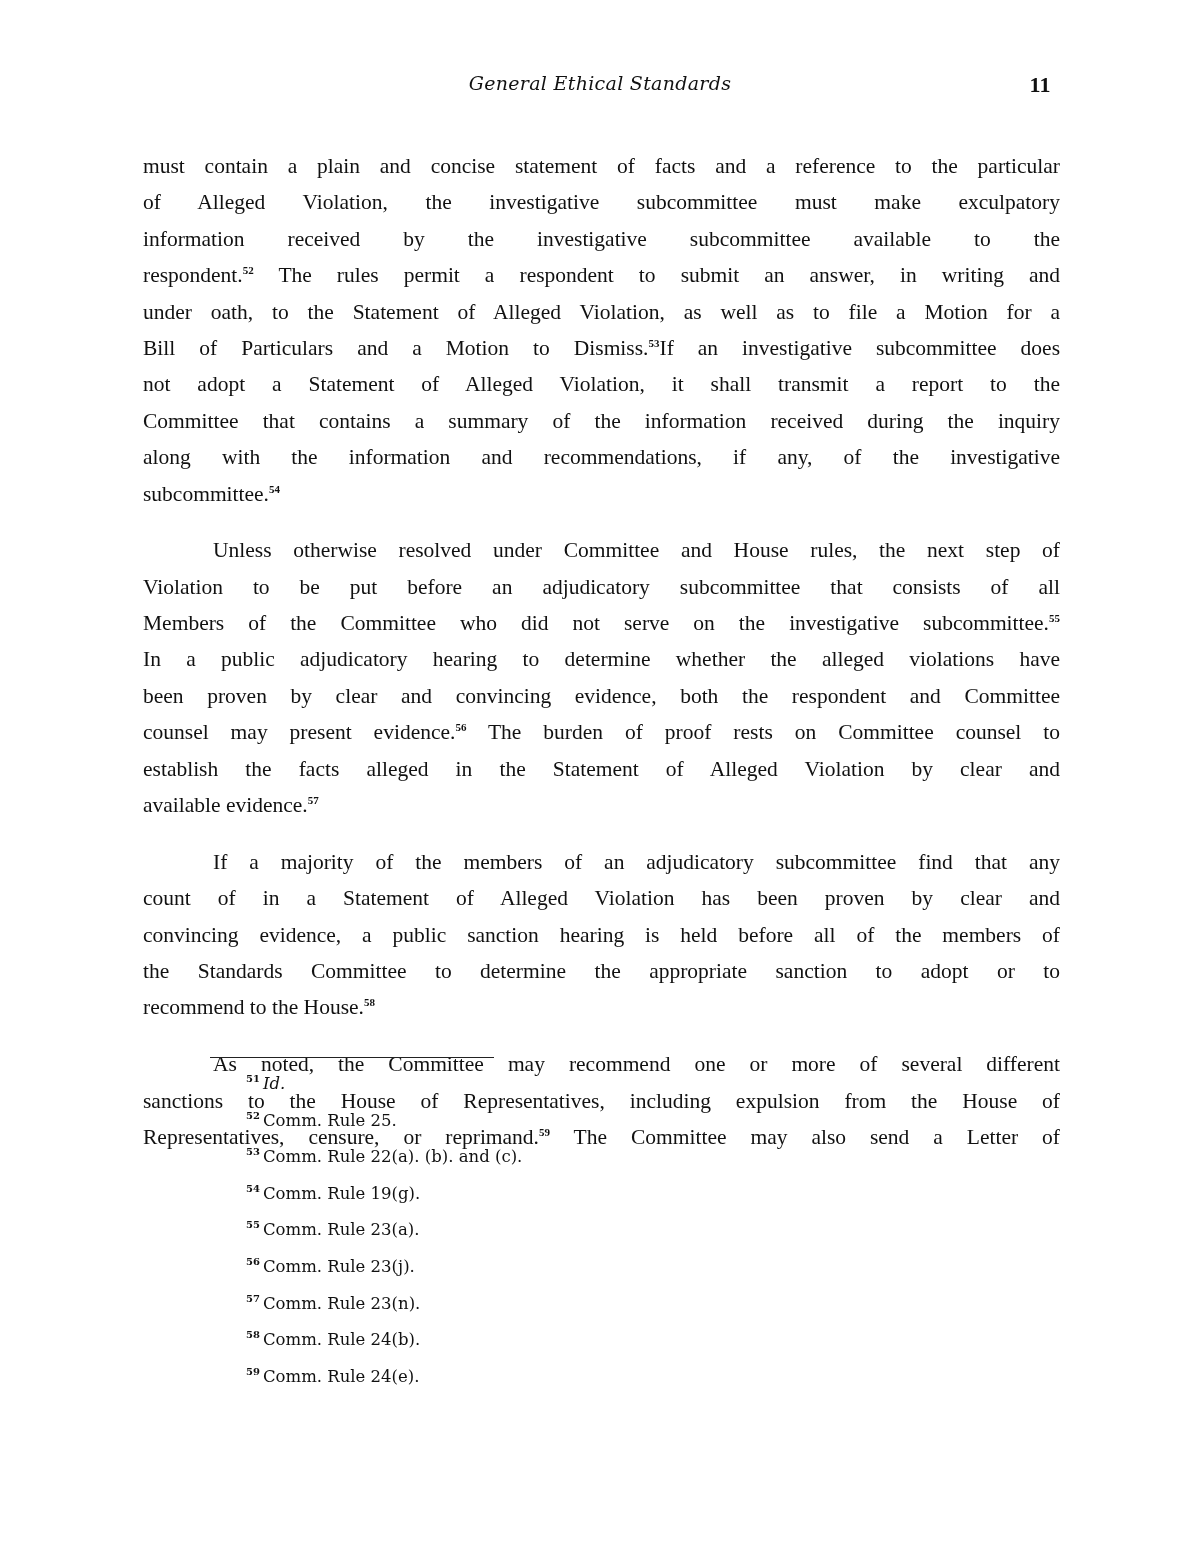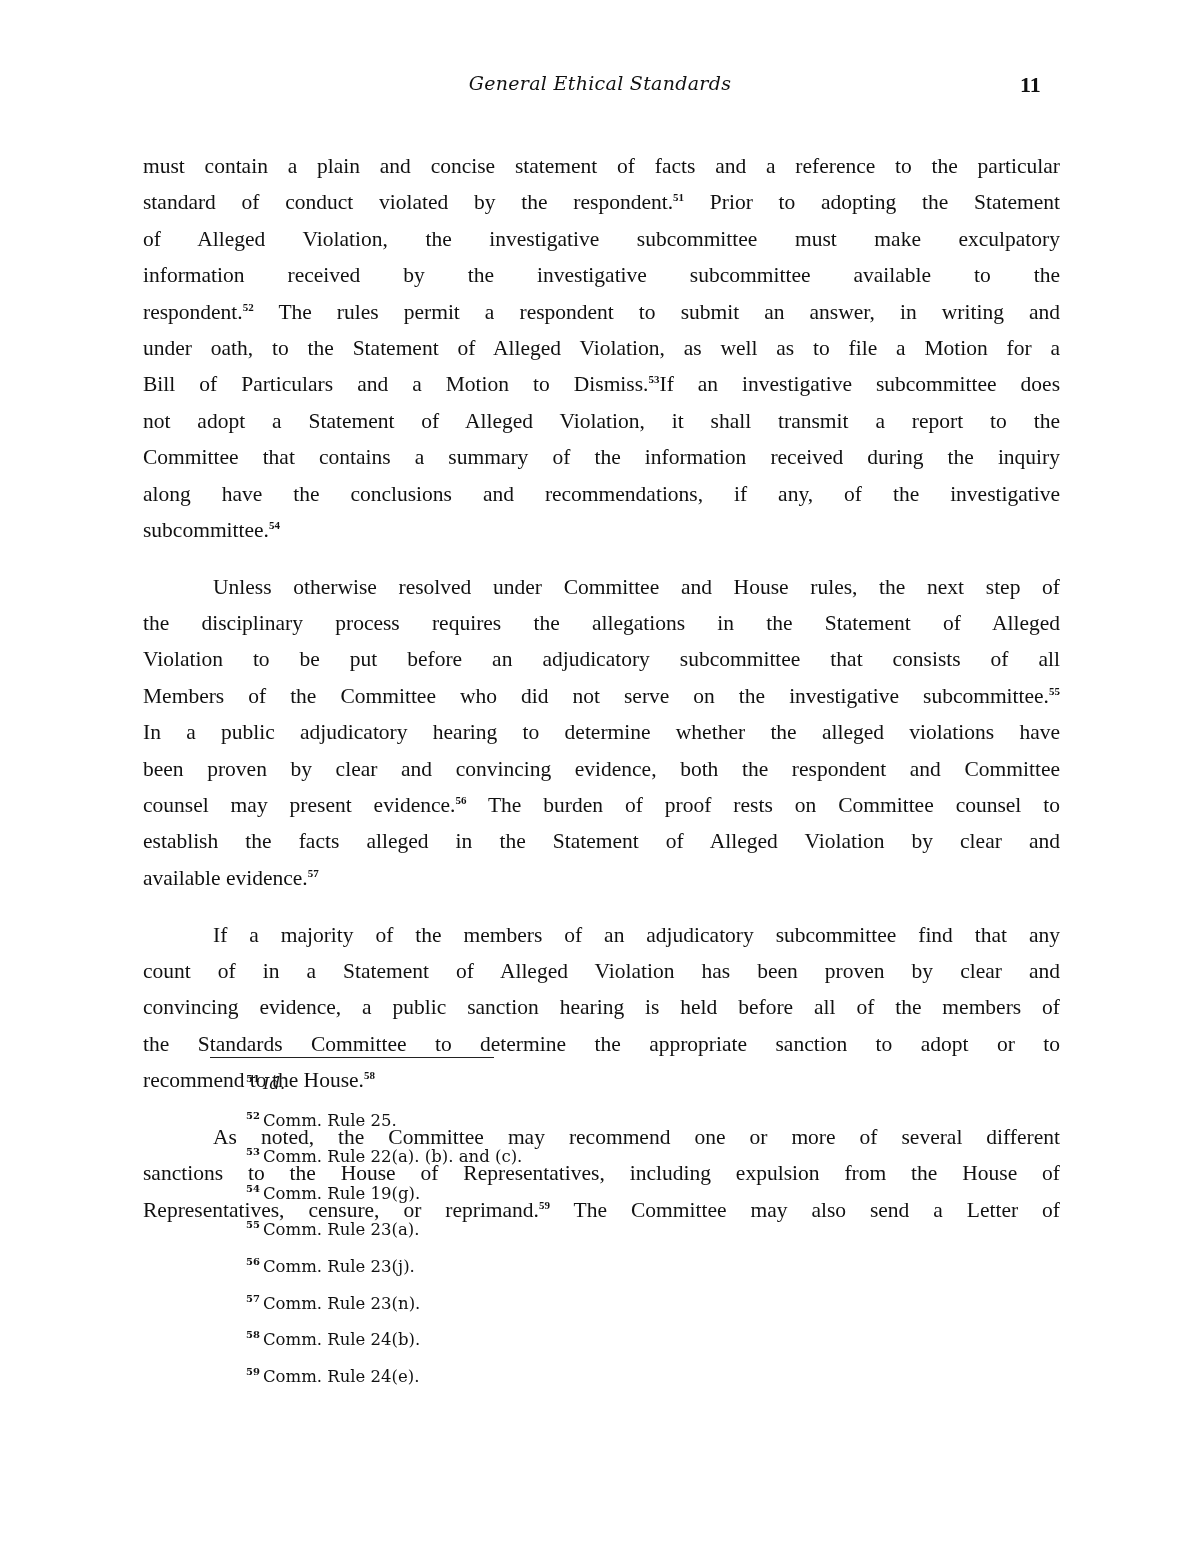--- a/index.html
+++ b/index.html
@@ -2,21 +2,21 @@
 <html><head>
 <meta charset="utf-8">
 <style>
   html, body { margin: 0; padding: 0; background: #ffffff; }
   body { width: 1200px; height: 1553px; position: relative; overflow: hidden; color: #111111; }
   .header-title {
     position: absolute; top: 72px; left: 0; width: 1200px; text-align: center;
     font-family: "DejaVu Serif", serif; font-style: italic; font-size: 19px; letter-spacing: 0.3px;
   }
   .page-number {
-    position: absolute; top: 72px; left: 1020px; width: 40px; text-align: left;
+    position: absolute; top: 72px; left: 1020px; width: 40px; text-align: center;
     font-family: "Liberation Serif", serif; font-weight: bold; font-size: 22px;
   }
   .body-text {
     position: absolute; left: 143px; top: 144px; width: 917px;
     font-family: "Liberation Serif", serif; font-size: 21.5px; line-height: 28.4px;
   }
   .para { margin: 0 0 28.4px 0; }
   .line { display: block; text-align: justify; text-align-last: justify; white-space: nowrap; height: 28.4px; margin-top: 8px; }
   .line.last { text-align-last: left; }
   .line.indent { padding-left: 70px; }
@@ -36,35 +36,33 @@
 <body>
 
 <div>
   <div class="header-title">General Ethical Standards</div>
   <div class="page-number">11</div>
 
   <div class="body-text">
 
     <div class="para">
       <span class="line"><span>must contain a plain and concise statement of facts and a reference to the particular</span></span>
-      <span class="line" style="word-spacing: 0.00142045px;"><span>standard of conduct violated by the respondent.</span><sup class="fn">51</sup><span> Prior to adopting the Statement</span></span>
       <span class="line"><span>of Alleged Violation, the investigative subcommittee must make exculpatory</span></span>
       <span class="line"><span>information received by the investigative subcommittee available to the</span></span>
       <span class="line"><span>respondent.</span><sup class="fn">52</sup><span> The rules permit a respondent to submit an answer, in writing and</span></span>
       <span class="line"><span>under oath, to the Statement of Alleged Violation, as well as to file a Motion for a</span></span>
       <span class="line"><span>Bill of Particulars and a Motion to Dismiss.</span><sup class="fn">53</sup><span>If an investigative subcommittee does</span></span>
       <span class="line"><span>not adopt a Statement of Alleged Violation, it shall transmit a report to the</span></span>
       <span class="line"><span>Committee that contains a summary of the information received during the inquiry</span></span>
-      <span class="line"><span>along have the conclusions and recommendations, if any, of the investigative</span></span>
+      <span class="line"><span>along with the information and recommendations, if any, of the investigative</span></span>
       <span class="line last"><span>subcommittee.</span><sup class="fn">54</sup></span>
     </div>
 
     <div class="para">
       <span class="line indent"><span>Unless otherwise resolved under Committee and House rules, the next step of</span></span>
-      <span class="line"><span>the disciplinary process requires the allegations in the Statement of Alleged</span></span>
       <span class="line"><span>Violation to be put before an adjudicatory subcommittee that consists of all</span></span>
       <span class="line"><span>Members of the Committee who did not serve on the investigative subcommittee.</span><sup class="fn">55</sup></span>
       <span class="line"><span>In a public adjudicatory hearing to determine whether the alleged violations have</span></span>
       <span class="line"><span>been proven by clear and convincing evidence, both the respondent and Committee</span></span>
       <span class="line"><span>counsel may present evidence.</span><sup class="fn">56</sup><span> The burden of proof rests on Committee counsel to</span></span>
       <span class="line"><span>establish the facts alleged in the Statement of Alleged Violation by clear and</span></span>
       <span class="line last"><span>available evidence.</span><sup class="fn">57</sup></span>
     </div>
 
     <div class="para">

